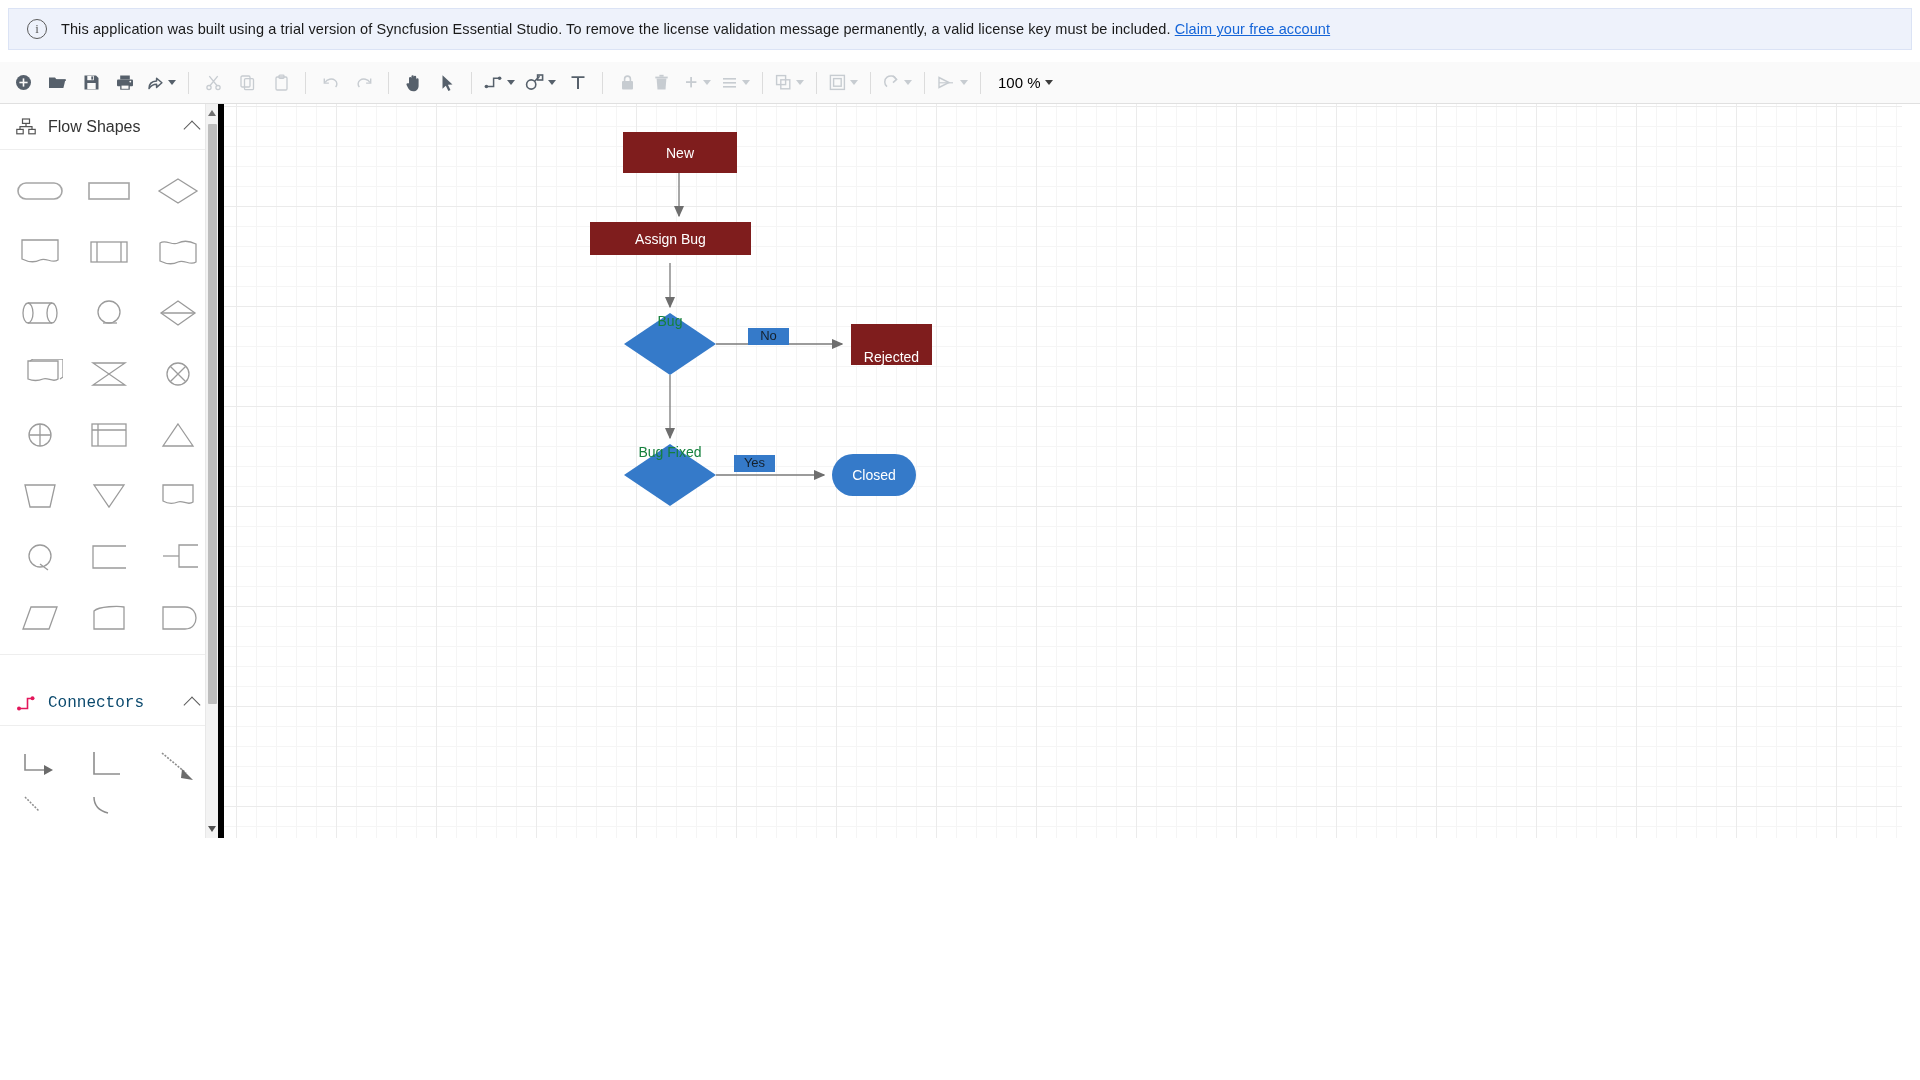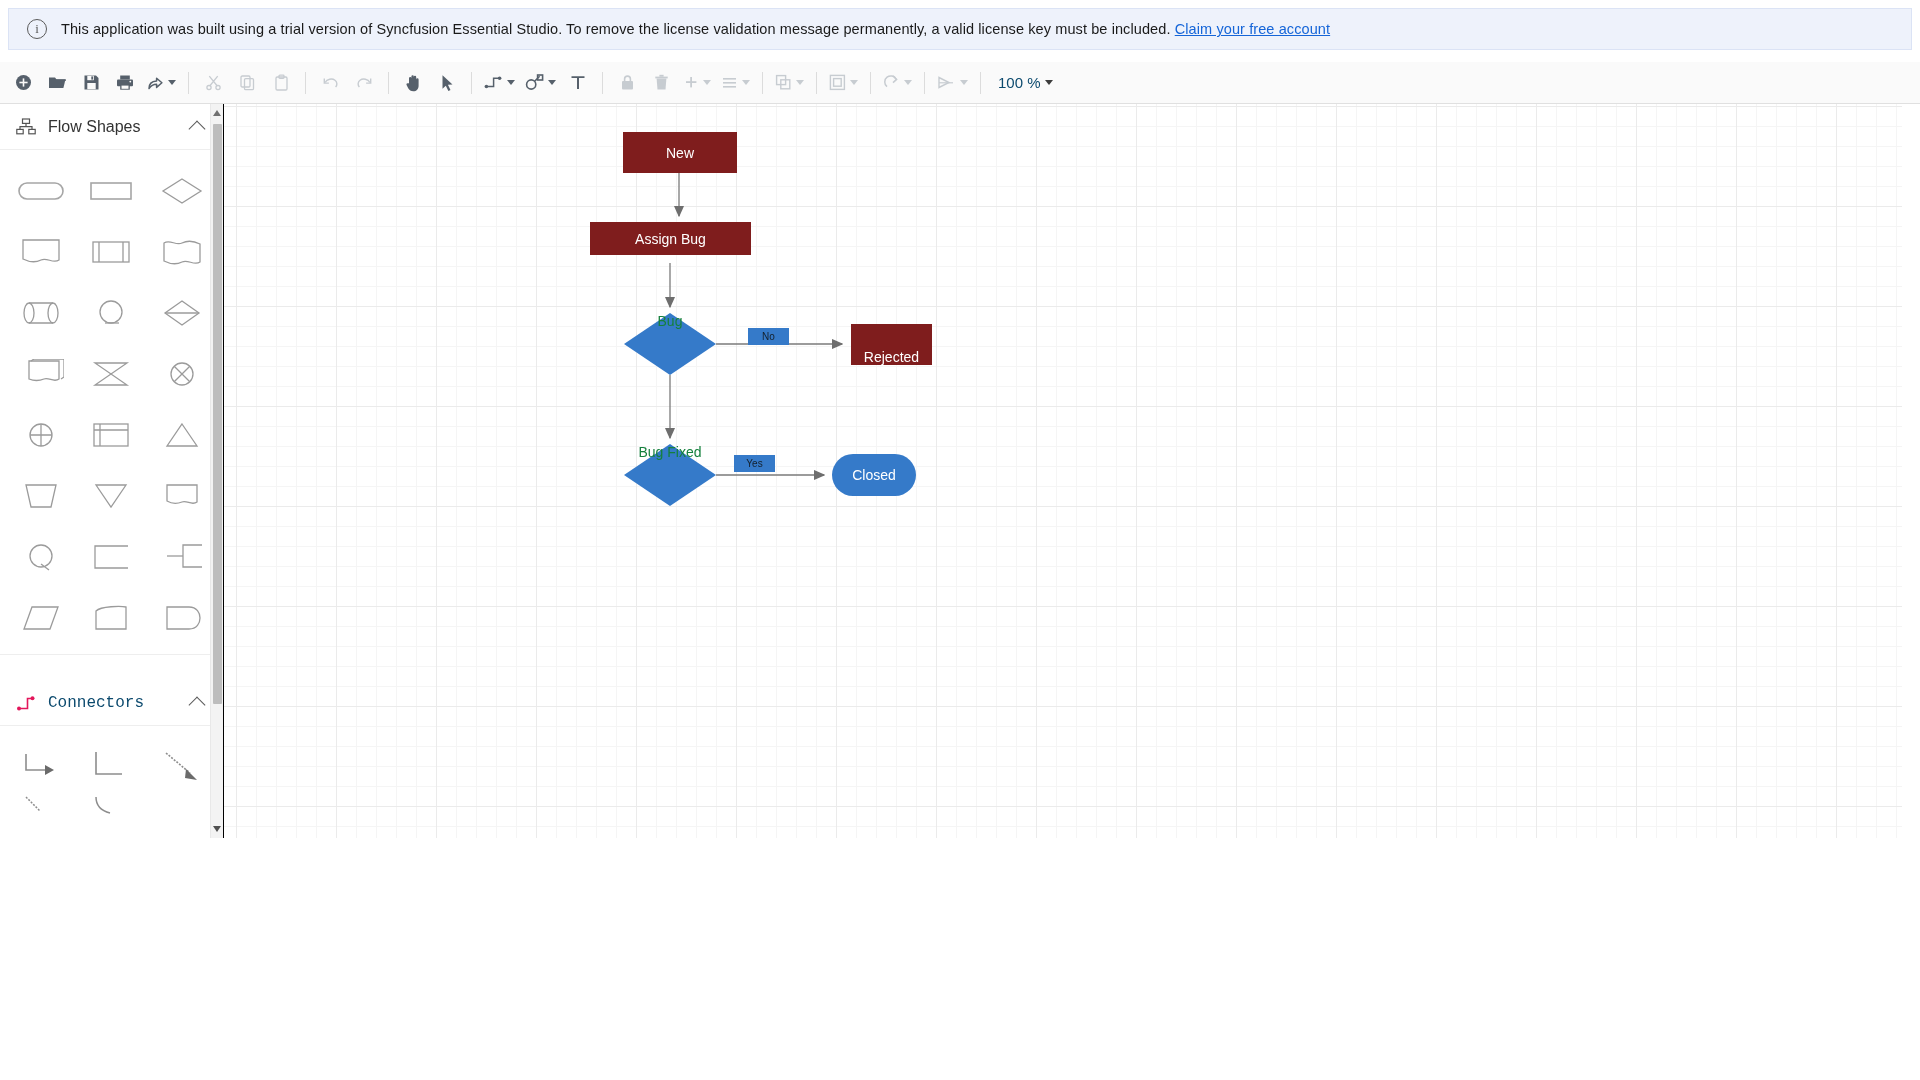--- a/index.html
+++ b/index.html
@@ -49,36 +49,36 @@
   .tb-caret {
     width: 0; height: 0; margin-left: 4px;
     border-left: 4px solid transparent;
     border-right: 4px solid transparent;
     border-top: 5px solid currentColor;
   }
   .tb-sep {
     width: 1px; height: 22px; background: #dcdcdc; margin: 0 7px;
   }
   .tb-zoom {
-    display: flex; align-items: center; color: #0c4a6e;
+    display: flex; align-items: center; color: #000000;
     font-size: 15px; padding: 0 10px; cursor: pointer; height: 34px;
   }
 
   
   .main {
     position: absolute; left: 0; top: 104px;
     width: 1920px; height: 734px;
     display: flex;
   }
 
   
   .palette {
     width: 224px; height: 734px;
     background: #ffffff;
-    border-right: 1px solid #000000;
+    border-right: 6px solid #000000;
     position: relative; overflow: hidden;
   }
   .pal-header {
     height: 46px; display: flex; align-items: center;
     padding: 0 16px; border-bottom: 1px solid #eeeeee;
     cursor: pointer; background: #fff;
   }
   .pal-header .hdr-icon { width: 22px; flex: 0 0 22px; display:flex; align-items:center;}
   .pal-header .hdr-title {
     flex: 1; font-size: 16px; color: #333; margin-left: 10px;
@@ -162,21 +162,21 @@
   .node-round { background: #357ac9; border-radius: 30px; }
   .node-diamond-wrap { position: absolute; cursor: pointer; }
   .node-diamond-wrap svg { position: absolute; left: 0; top: 0; }
   .node-diamond-label {
     position: absolute; left: 0; top: 0; width: 100%; height: 100%;
     display: flex; align-items: flex-start; justify-content: center;
     color: #15803d; font-size: 14px; user-select: none;
   }
   .edge-label {
     position: absolute; background: #357ac9; color: #14202c;
-    font-size: 10px; display: flex; align-items: center; justify-content: center;
+    font-size: 13px; display: flex; align-items: flex-start; justify-content: center;
     cursor: pointer; user-select: none;
   }
   .connectors-svg {
     position: absolute; left: 0; top: 0; width: 100%; height: 100%;
     pointer-events: none;
   }
 </style>
 </head>
 <body>
 

